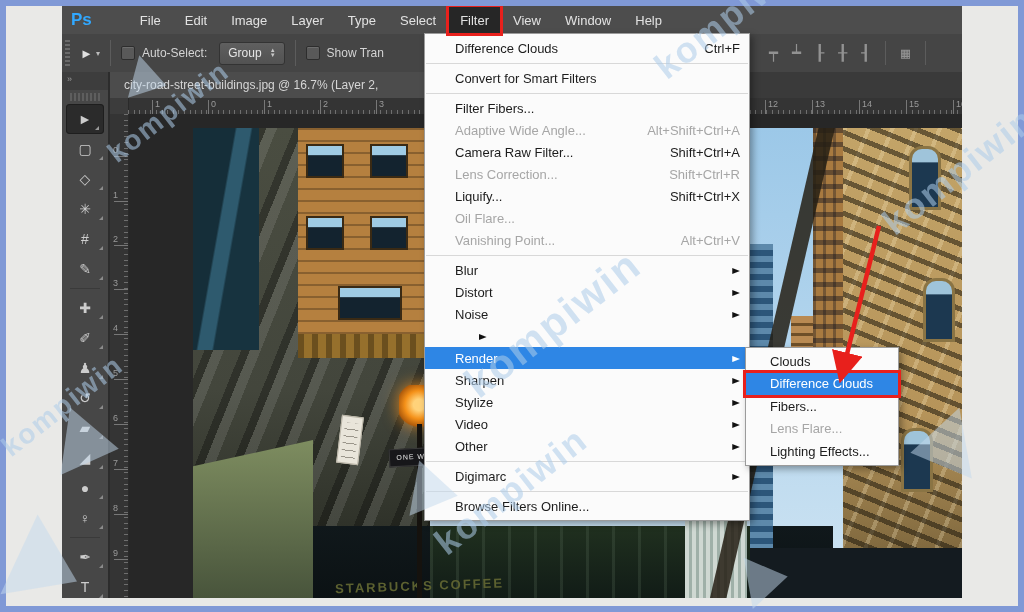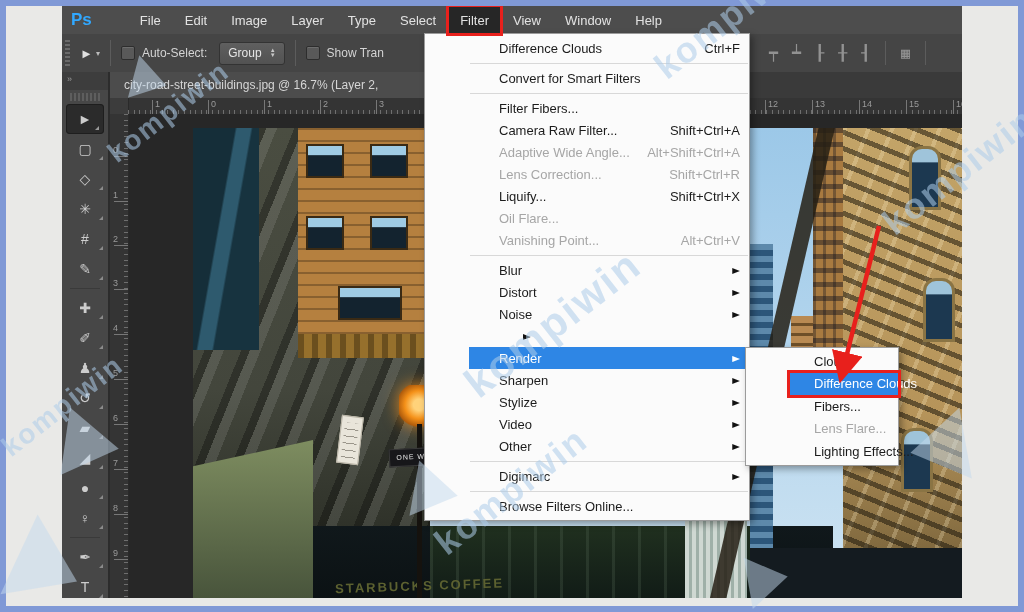--- a/index.html
+++ b/index.html
@@ -85,21 +85,21 @@
     repeating-linear-gradient(22deg,rgba(30,24,12,.55) 0 5px,transparent 5px 15px),
     repeating-linear-gradient(112deg,rgba(255,240,200,.25) 0 4px,transparent 4px 22px),
     linear-gradient(180deg,#c3a468 0%,#b6945a 60%,#6b5834 100%);}
   .ornate-edge{left:628px;top:-10px;width:16px;height:540px;background:#241f14;transform:rotate(13deg);transform-origin:top center;opacity:.85;}
   .arch{width:26px;height:58px;border-radius:13px 13px 0 0;background:linear-gradient(180deg,#9fc4da 0 22%,#1c3850 24% 100%);border:3px solid #8a7444;}
   .right-street{left:557px;top:420px;width:212px;height:56px;background:#141b20;}
   
   .menu-panel{position:absolute;z-index:40;background:#fbfbfb;border:1px solid #9b9b9b;box-shadow:3px 3px 7px rgba(0,0,0,.35);}
   #filter-menu{left:424px;top:33px;width:324px;padding:3px 0;}
   #render-submenu{left:745px;top:347px;width:152px;padding:2px 0;}
-  .menu-row{display:flex;height:22px;align-items:center;padding:0 9px 0 30px;font-size:13px;color:#1c1c1c;cursor:default;margin-left:44px;}
+  .menu-row{display:flex;height:22px;align-items:center;padding:0 9px 0 30px;font-size:13px;color:#1c1c1c;cursor:default;}
   #render-submenu .menu-row{height:22.5px;padding-left:24px;}
   .mi-label{flex:1;white-space:nowrap;}
   .mi-shortcut{margin-left:16px;}
   .mi-subarrow{display:none;margin-left:8px;color:#111;font-size:10px;transform:scaleY(.8);}
   .menu-row.submenu .mi-subarrow{display:inline;}
   .menu-row.disabled{color:#a6a6a6;}
   .menu-row.highlighted{background:#2e86e5;color:#fff;}
   .menu-row.highlighted .mi-subarrow{color:#fff;}
   .menu-row.separator{height:8px;padding:0 1px;}
   .menu-row.separator::before{content:"";flex:1;height:1px;background:#d8d8d8;}
@@ -341,28 +341,28 @@
       <div class="menu-row separator">
         
         
         
       </div>
       <div class="menu-row">
         <span class="mi-label">Filter Fibers...</span>
         <span class="mi-shortcut"></span>
 
       </div>
-      <div class="menu-row">
-        <span class="mi-label">Camera Raw Filter...</span>
-        <span class="mi-shortcut">Shift+Ctrl+A</span>
-
-      </div>
       <div class="menu-row disabled">
         <span class="mi-label">Adaptive Wide Angle...</span>
         <span class="mi-shortcut">Alt+Shift+Ctrl+A</span>
+
+      </div>
+      <div class="menu-row">
+        <span class="mi-label">Camera Raw Filter...</span>
+        <span class="mi-shortcut">Shift+Ctrl+A</span>
 
       </div>
       <div class="menu-row disabled">
         <span class="mi-label">Lens Correction...</span>
         <span class="mi-shortcut">Shift+Ctrl+R</span>
 
       </div>
       <div class="menu-row">
         <span class="mi-label">Liquify...</span>
         <span class="mi-shortcut">Shift+Ctrl+X</span>

